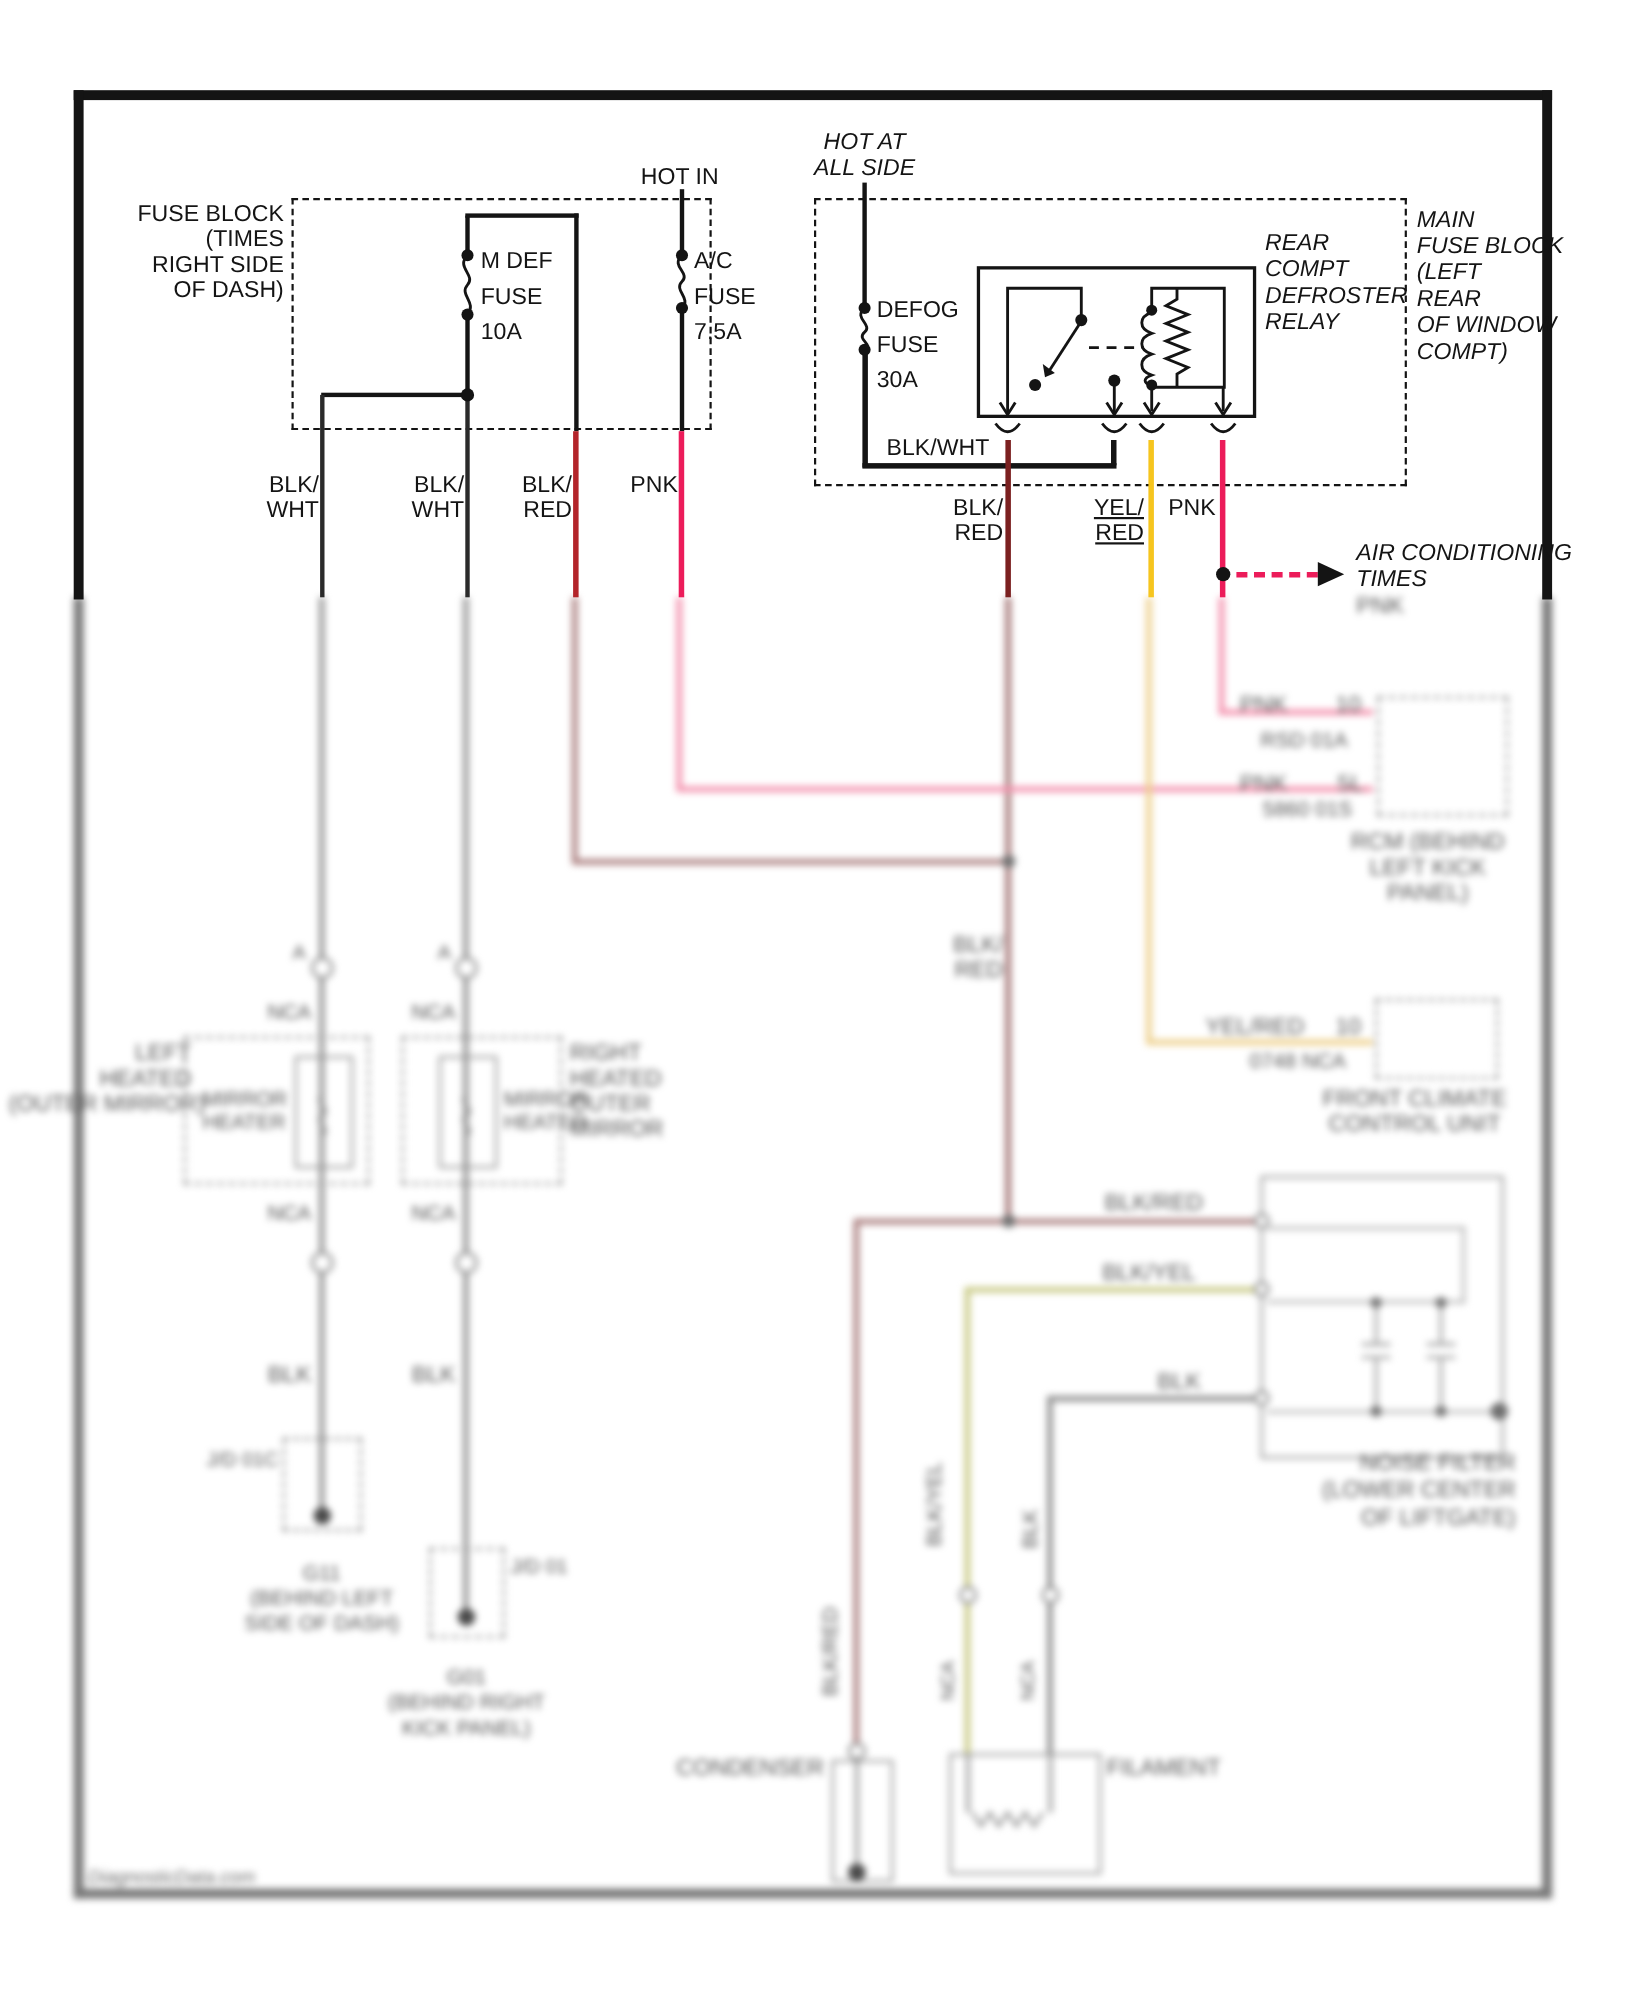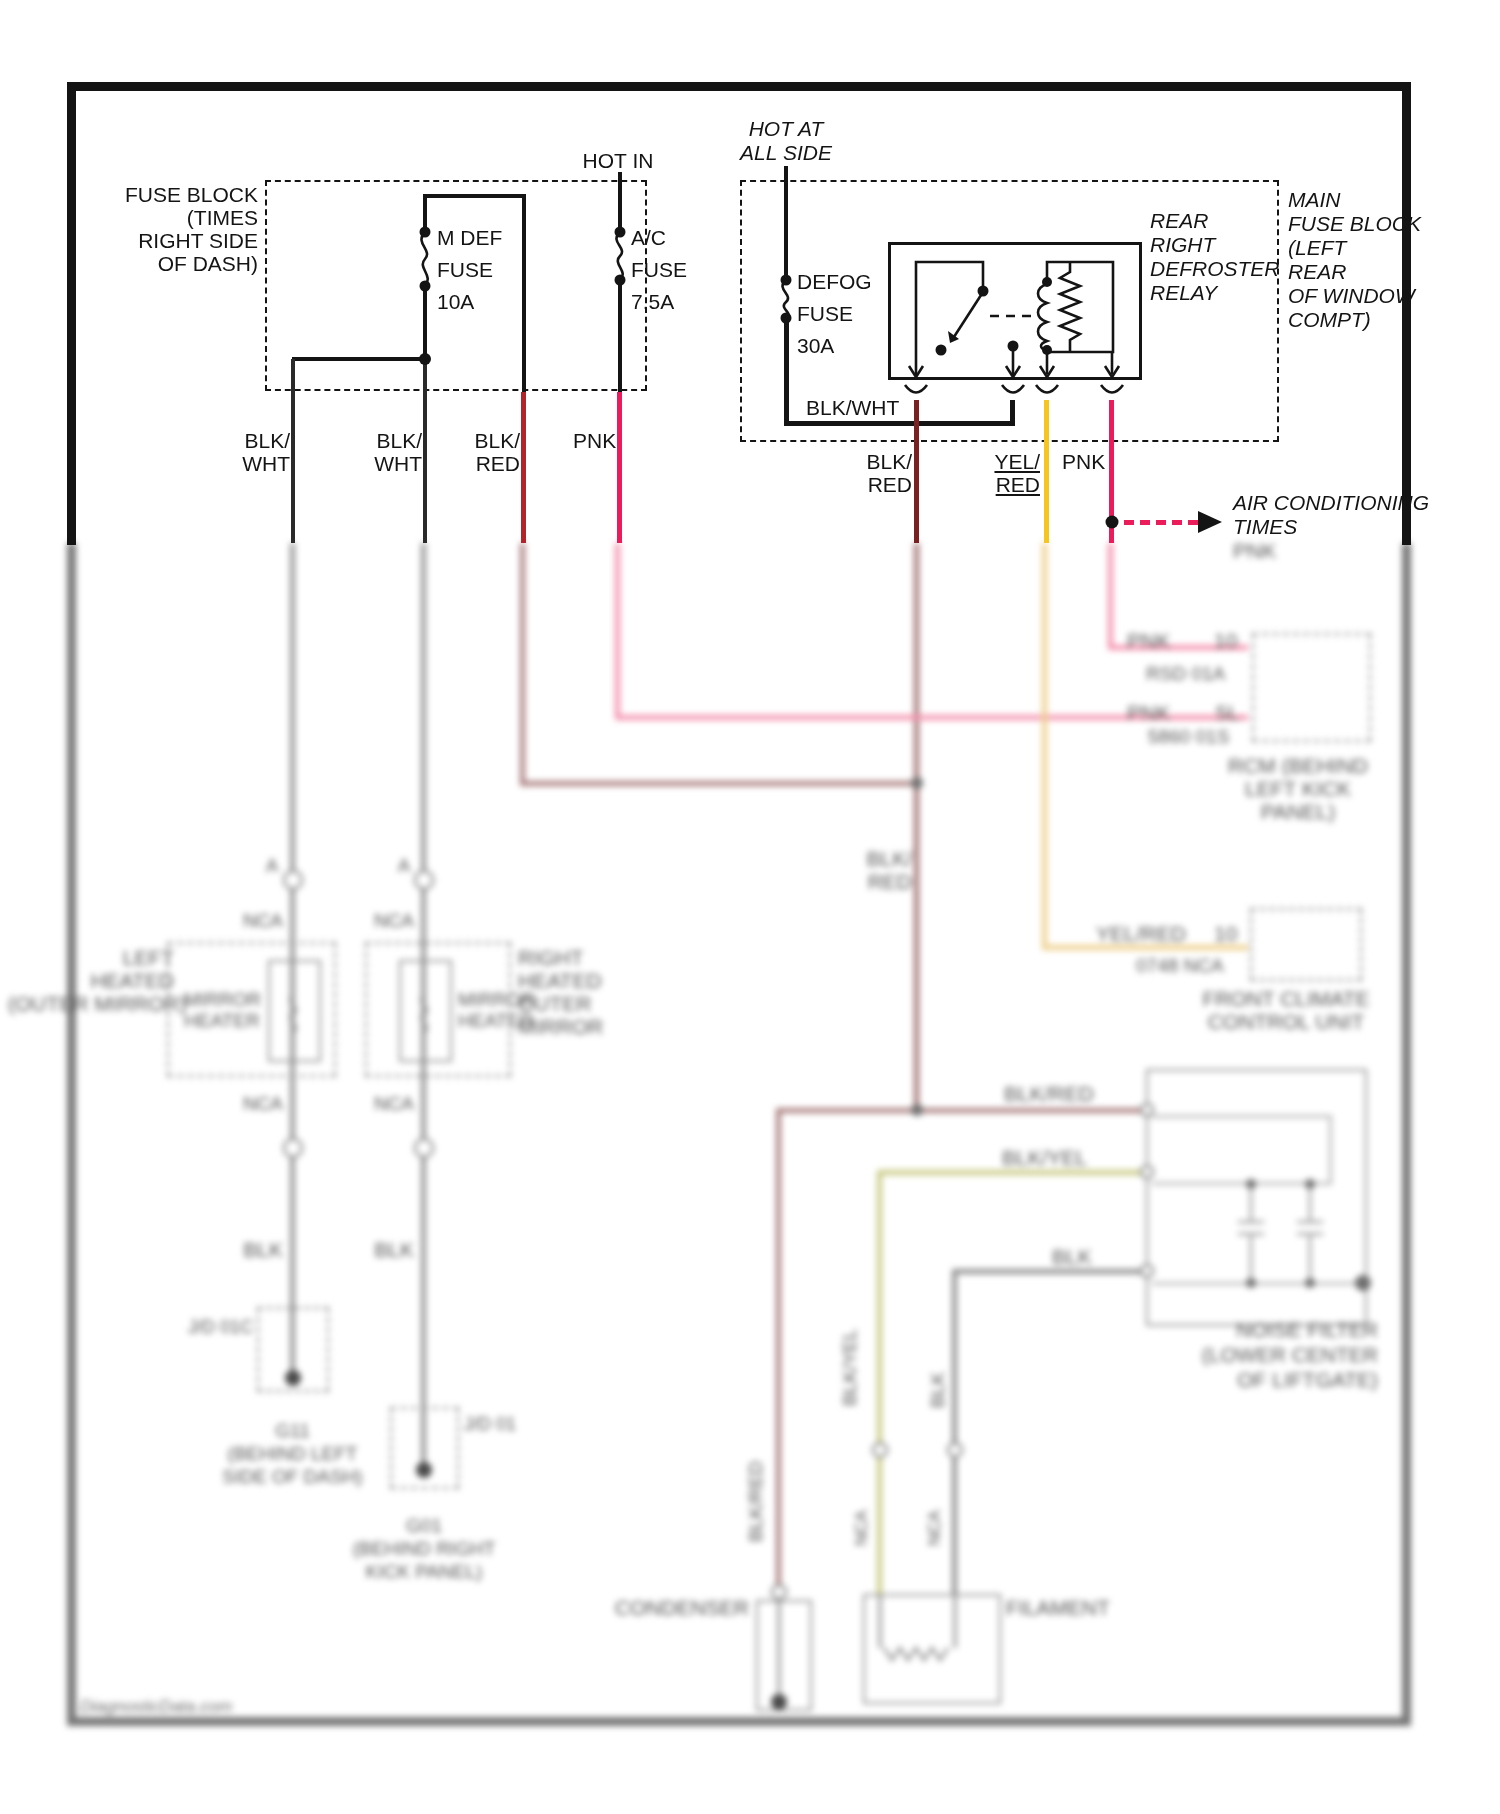--- a/index.html
+++ b/index.html
@@ -339,21 +339,21 @@
     </div>
 
     <div class="t lh32" style="left:797px;top:266px;">
       <div class="ln">DEFOG</div>
       <div class="ln">FUSE</div>
       <div class="ln">30A</div>
     </div>
 
     <div class="t lh24" style="left:1150px;top:209px;">
       <div class="ln">REAR</div>
-      <div class="ln">RIGHT</div>
+      <div class="ln">COMPT</div>
       <div class="ln">DEFROSTER</div>
       <div class="ln">RELAY</div>
     </div>
 
     <div class="t lh24" style="left:1288px;top:156px;margin-top:32px;">
       <div class="ln">MAIN</div>
       <div class="ln">FUSE BLOCK</div>
       <div class="ln">(LEFT</div>
       <div class="ln">REAR</div>
       <div class="ln">OF WINDOW</div>

